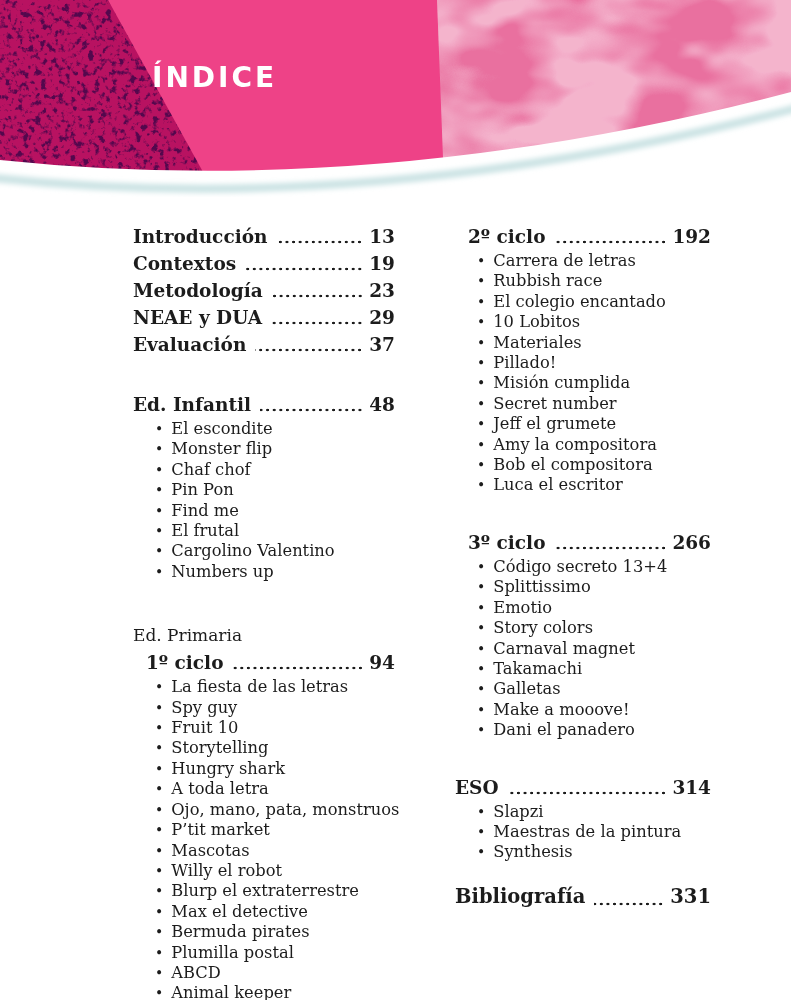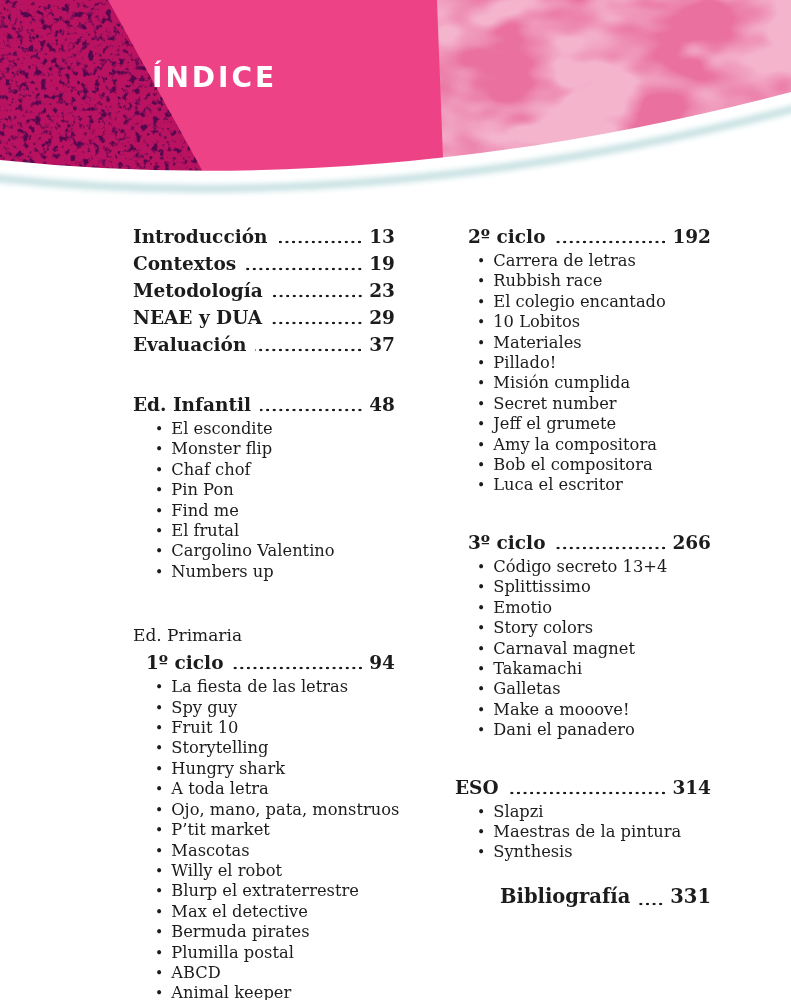--- a/index.html
+++ b/index.html
@@ -22,21 +22,21 @@
   .col{display:block;}
   .col-left{width:262px;}
   .col-right{width:256px;margin-left:60px;}
   
   .entry-row{
     display:flex;align-items:baseline;
     font-weight:bold;font-size:18.5px;line-height:27px;
     white-space:nowrap;
   }
   .entry-row.indent{padding-left:13px;text-align:right;}
-  .entry-row.big{font-size:19.5px;line-height:30px;margin-left:45px;}
+  .entry-row.big{font-size:19.5px;line-height:30px;}
   .heading-row{font-weight:normal;font-size:17px;line-height:27px;margin-top:40px;}
   .gap-lg{margin-top:33px;}
   .gap-md{margin-top:19px;}
   .leader{
     flex:1;min-width:6px;height:4px;
     margin:0 6px 0 9px;
     align-self:flex-end;margin-bottom:6px;
     background-image:radial-gradient(circle,#1c1c1c 1.25px,transparent 1.55px);
     background-size:6.6px 4px;
     background-repeat:repeat-x;

